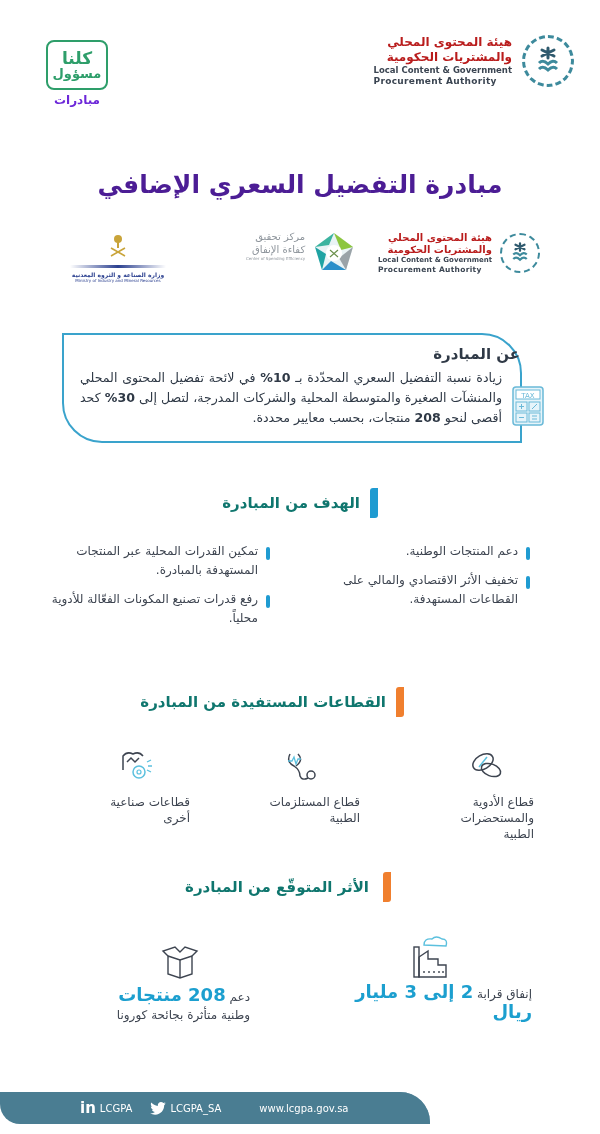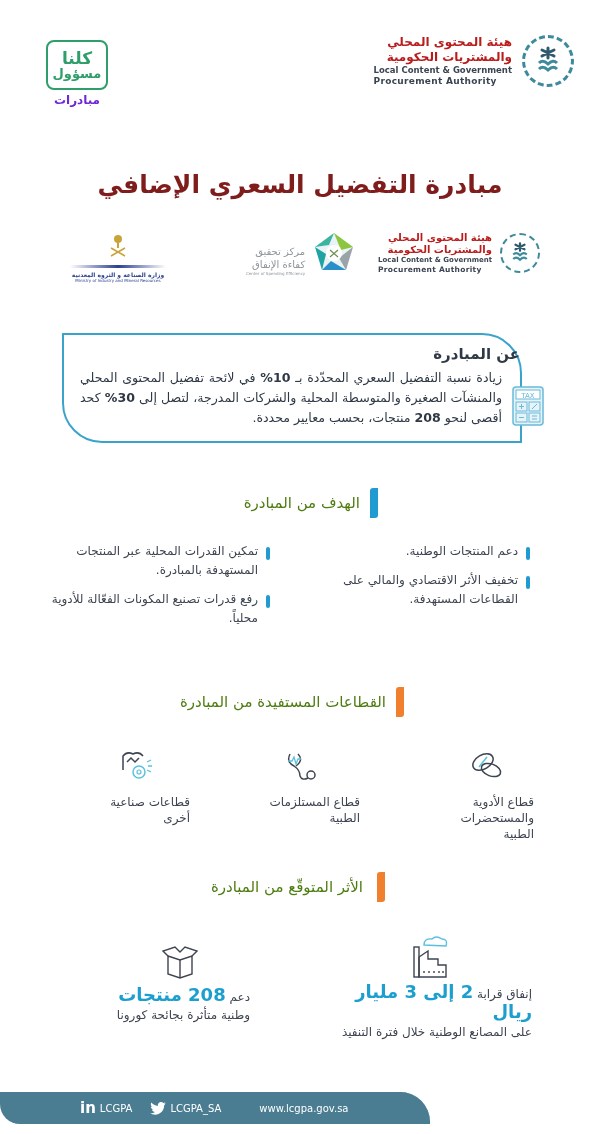--- a/index.html
+++ b/index.html
@@ -15,49 +15,49 @@
   .kulna-sub { font-weight: bold; font-size: 12px; color: #6d28d9; margin-top: 3px; }
 
   .lcgpa-top { right: 26px; top: 30px; height: 62px; display: flex; align-items: center; gap: 10px; }
   .lcgpa-text { text-align: left; }
   .lcgpa-ar1, .lcgpa-ar2 { direction: rtl; text-align: right; font-weight: bold; color: #b91c1c; font-size: 12px; line-height: 15px; }
   .lcgpa-en1 { font-size: 8.5px; font-weight: bold; color: #3b4552; line-height: 11px; }
   .lcgpa-en2 { font-size: 9px; font-weight: bold; color: #3b4552; letter-spacing: 0.3px; line-height: 11px; }
   .seal { width: 52px; height: 52px; border: 3px dashed #3d8a9c; border-radius: 50%; display: flex; align-items: center; justify-content: center; }
 
   
-  .page-title { left: 0; top: 170px; width: 600px; text-align: center; font-size: 25px; font-weight: bold; color: #7f1d1d; direction: rtl; }
+  .page-title { left: 0; top: 170px; width: 600px; text-align: center; font-size: 25px; font-weight: bold; color: #4c1d95; direction: rtl; }
 
   
   .partners { left: 60px; top: 228px; width: 500px; height: 60px; }
   .ministry { position: absolute; left: 10px; top: 6px; width: 96px; text-align: center; }
   .ministry-bar { height: 3px; background: linear-gradient(90deg, #ffffff, #2a3f8f, #ffffff); margin: 3px 0 3px; }
   .ministry-text { direction: rtl; font-size: 6px; font-weight: bold; color: #2a3f8f; }
   .ministry-en { font-size: 4px; color: #2a3f8f; }
-  .ceep { position: absolute; left: 186px; top: 2px; display: flex; align-items: flex-end; gap: 6px; }
+  .ceep { position: absolute; left: 186px; top: 2px; display: flex; align-items: flex-start; gap: 6px; }
   .ceep-text { direction: rtl; font-size: 10px; color: #8e959c; line-height: 13px; text-align: right; }
   .ceep-en { font-size: 4px; color: #8e959c; }
   .ceep-logo { width: 46px; height: 46px; }
   .lcgpa-mid { position: absolute; right: 20px; top: 4px; display: flex; align-items: center; gap: 8px; }
   .lcgpa-mid .lcgpa-ar1, .lcgpa-mid .lcgpa-ar2 { font-size: 10px; line-height: 12px; }
   .lcgpa-mid .lcgpa-en1 { font-size: 7px; line-height: 9px; }
   .lcgpa-mid .lcgpa-en2 { font-size: 7.5px; line-height: 9px; }
   .seal-sm { width: 40px; height: 40px; border: 2px dashed #3d8a9c; border-radius: 50%; display: flex; align-items: center; justify-content: center; }
 
   
   .about-box { left: 62px; top: 333px; width: 460px; height: 110px; border: 2.5px solid #3aa3cc; border-radius: 0 40px 0 40px; }
   .about-title { right: 80px; top: 345px; font-size: 15px; font-weight: bold; color: #2f3946; direction: rtl; }
   .about-text { left: 80px; top: 368px; width: 422px; direction: rtl; text-align: justify; text-align-last: right; font-size: 12.6px; line-height: 20px; color: #2f3946; }
   .about-text b { font-weight: bold; }
   .calc-icon { left: 501px; top: 386px; width: 32px; height: 40px; margin-left: 11px; }
 
   
   .section-head { direction: rtl; display: flex; align-items: center; gap: 10px; }
   .section-bar { width: 8px; height: 30px; border-radius: 3px 0 3px 0; }
-  .section-title { font-size: 15px; font-weight: normal; color: #4d7c0f; }
+  .section-title { font-size: 15px; font-weight: bold; color: #0f766e; }
 
   
   .goal-col { direction: rtl; }
   .goal-item { display: flex; gap: 8px; margin-bottom: 10px; align-items: flex-start; }
   .goal-marker { width: 4px; height: 13px; background: #1f9bd1; border-radius: 2px; margin-top: 5px; flex-shrink: 0; }
   .goal-text { font-size: 12px; line-height: 19px; color: #3d4450; }
 
   
   .sector { direction: rtl; text-align: right; }
   .sector-icon { width: 36px; height: 36px; margin-bottom: 6px; }
@@ -223,37 +223,36 @@
   <svg class="sector-icon" viewBox="0 0 36 36" style="margin-right:35px;">
     <path d="M4 22 L4 8 Q8 3 14 6 Q20 3 24 8" fill="none" stroke="#3d4450" stroke-width="1.5"></path>
     <path d="M8 14 L12 10 L16 14 L20 10" fill="none" stroke="#3d4450" stroke-width="1.5"></path>
     <circle cx="20" cy="24" r="6" fill="none" stroke="#5bc0de" stroke-width="1.5"></circle>
     <circle cx="20" cy="24" r="2" fill="none" stroke="#5bc0de" stroke-width="1.2"></circle>
     <path d="M28 14 L32 12 M29 18 L33 18 M28 22 L32 24" stroke="#5bc0de" stroke-width="1.3"></path>
   </svg>
   <div class="sector-label">قطاعات صناعية أخرى</div>
 </div>
 
-<div class="abs section-head" style="right:215px; top:872px;gap:14px;">
+<div class="abs section-head" style="right:209px; top:872px;gap:14px;">
   <div class="section-bar" style="background:#f07f2e;"></div>
   <div class="section-title">الأثر المتوقّع من المبادرة</div>
 </div>
 
 <div class="abs" style="right:68px; top:935px; width:220px; text-align:right;">
   <svg width="40" height="44" viewBox="0 0 40 44" style="margin-right:82px;">
     <path d="M14 10 Q14 3 22 4 Q26 0 32 4 Q38 4 36 11 Z" fill="none" stroke="#5bc0de" stroke-width="1.4"></path>
     <rect x="4" y="12" width="5" height="30" fill="none" stroke="#3d4450" stroke-width="1.4"></rect>
     <path d="M9 42 L9 22 L18 16 L18 24 L28 24 L28 30 L36 30 L36 42 Z" fill="none" stroke="#3d4450" stroke-width="1.4"></path>
     <path d="M14 36 V38 M19 36 V38 M24 36 V38 M29 36 V38 M33 36 V38" stroke="#3d4450" stroke-width="1.4"></path>
   </svg>
   <div class="impact-label">
     <span>إنفاق قرابة</span>
     <span class="impact-big">2 إلى 3 مليار ريال</span>
   </div>
-  <div class="impact-label">على المصانع الوطنية خلال فترة التنفيذ</div>
 </div>
 
 <div class="abs" style="right:350px; top:942px; width:190px; text-align:right;">
   <svg width="40" height="40" viewBox="0 0 40 40" style="margin-right:50px;">
     <path d="M8 14 L20 18 L32 14 L32 32 L20 36 L8 32 Z" fill="none" stroke="#3d4450" stroke-width="1.4"></path>
     <path d="M20 18 L20 36" stroke="#3d4450" stroke-width="1.4"></path>
     <path d="M8 14 L3 9 L15 5 L20 10 L25 5 L37 9 L32 14" fill="none" stroke="#3d4450" stroke-width="1.4"></path>
   </svg>
   <div class="impact-label">
     <span>دعم</span>

